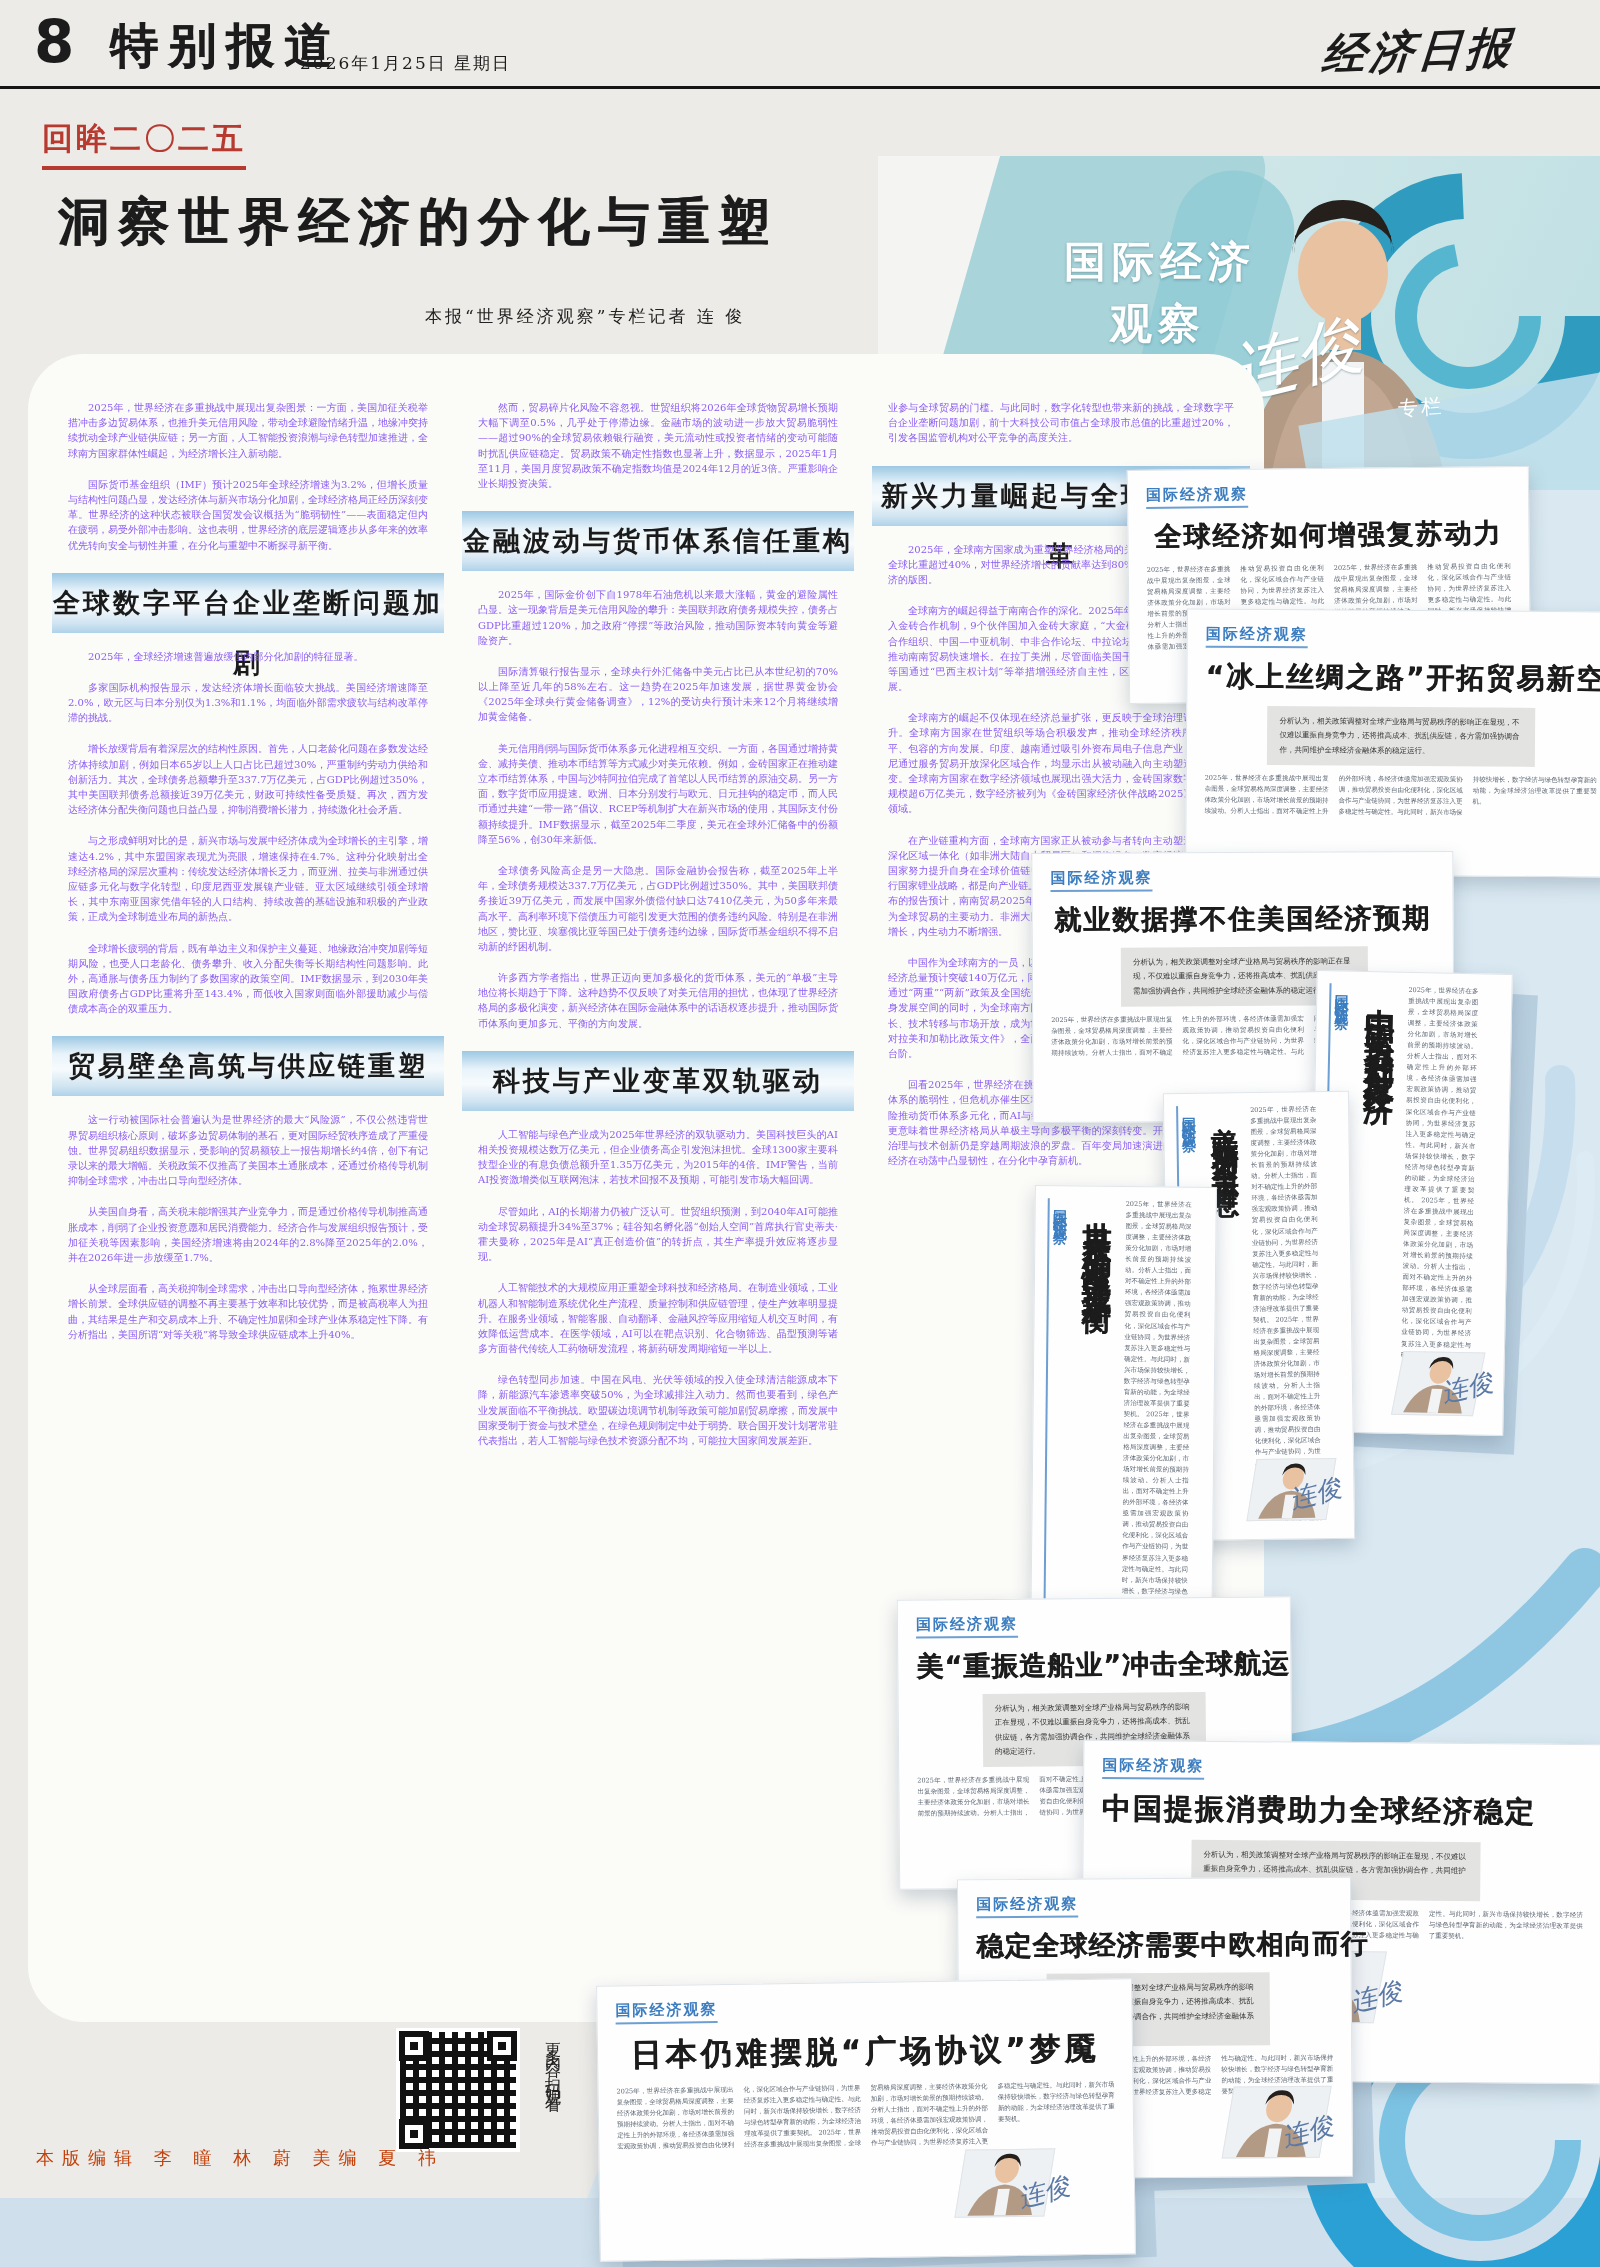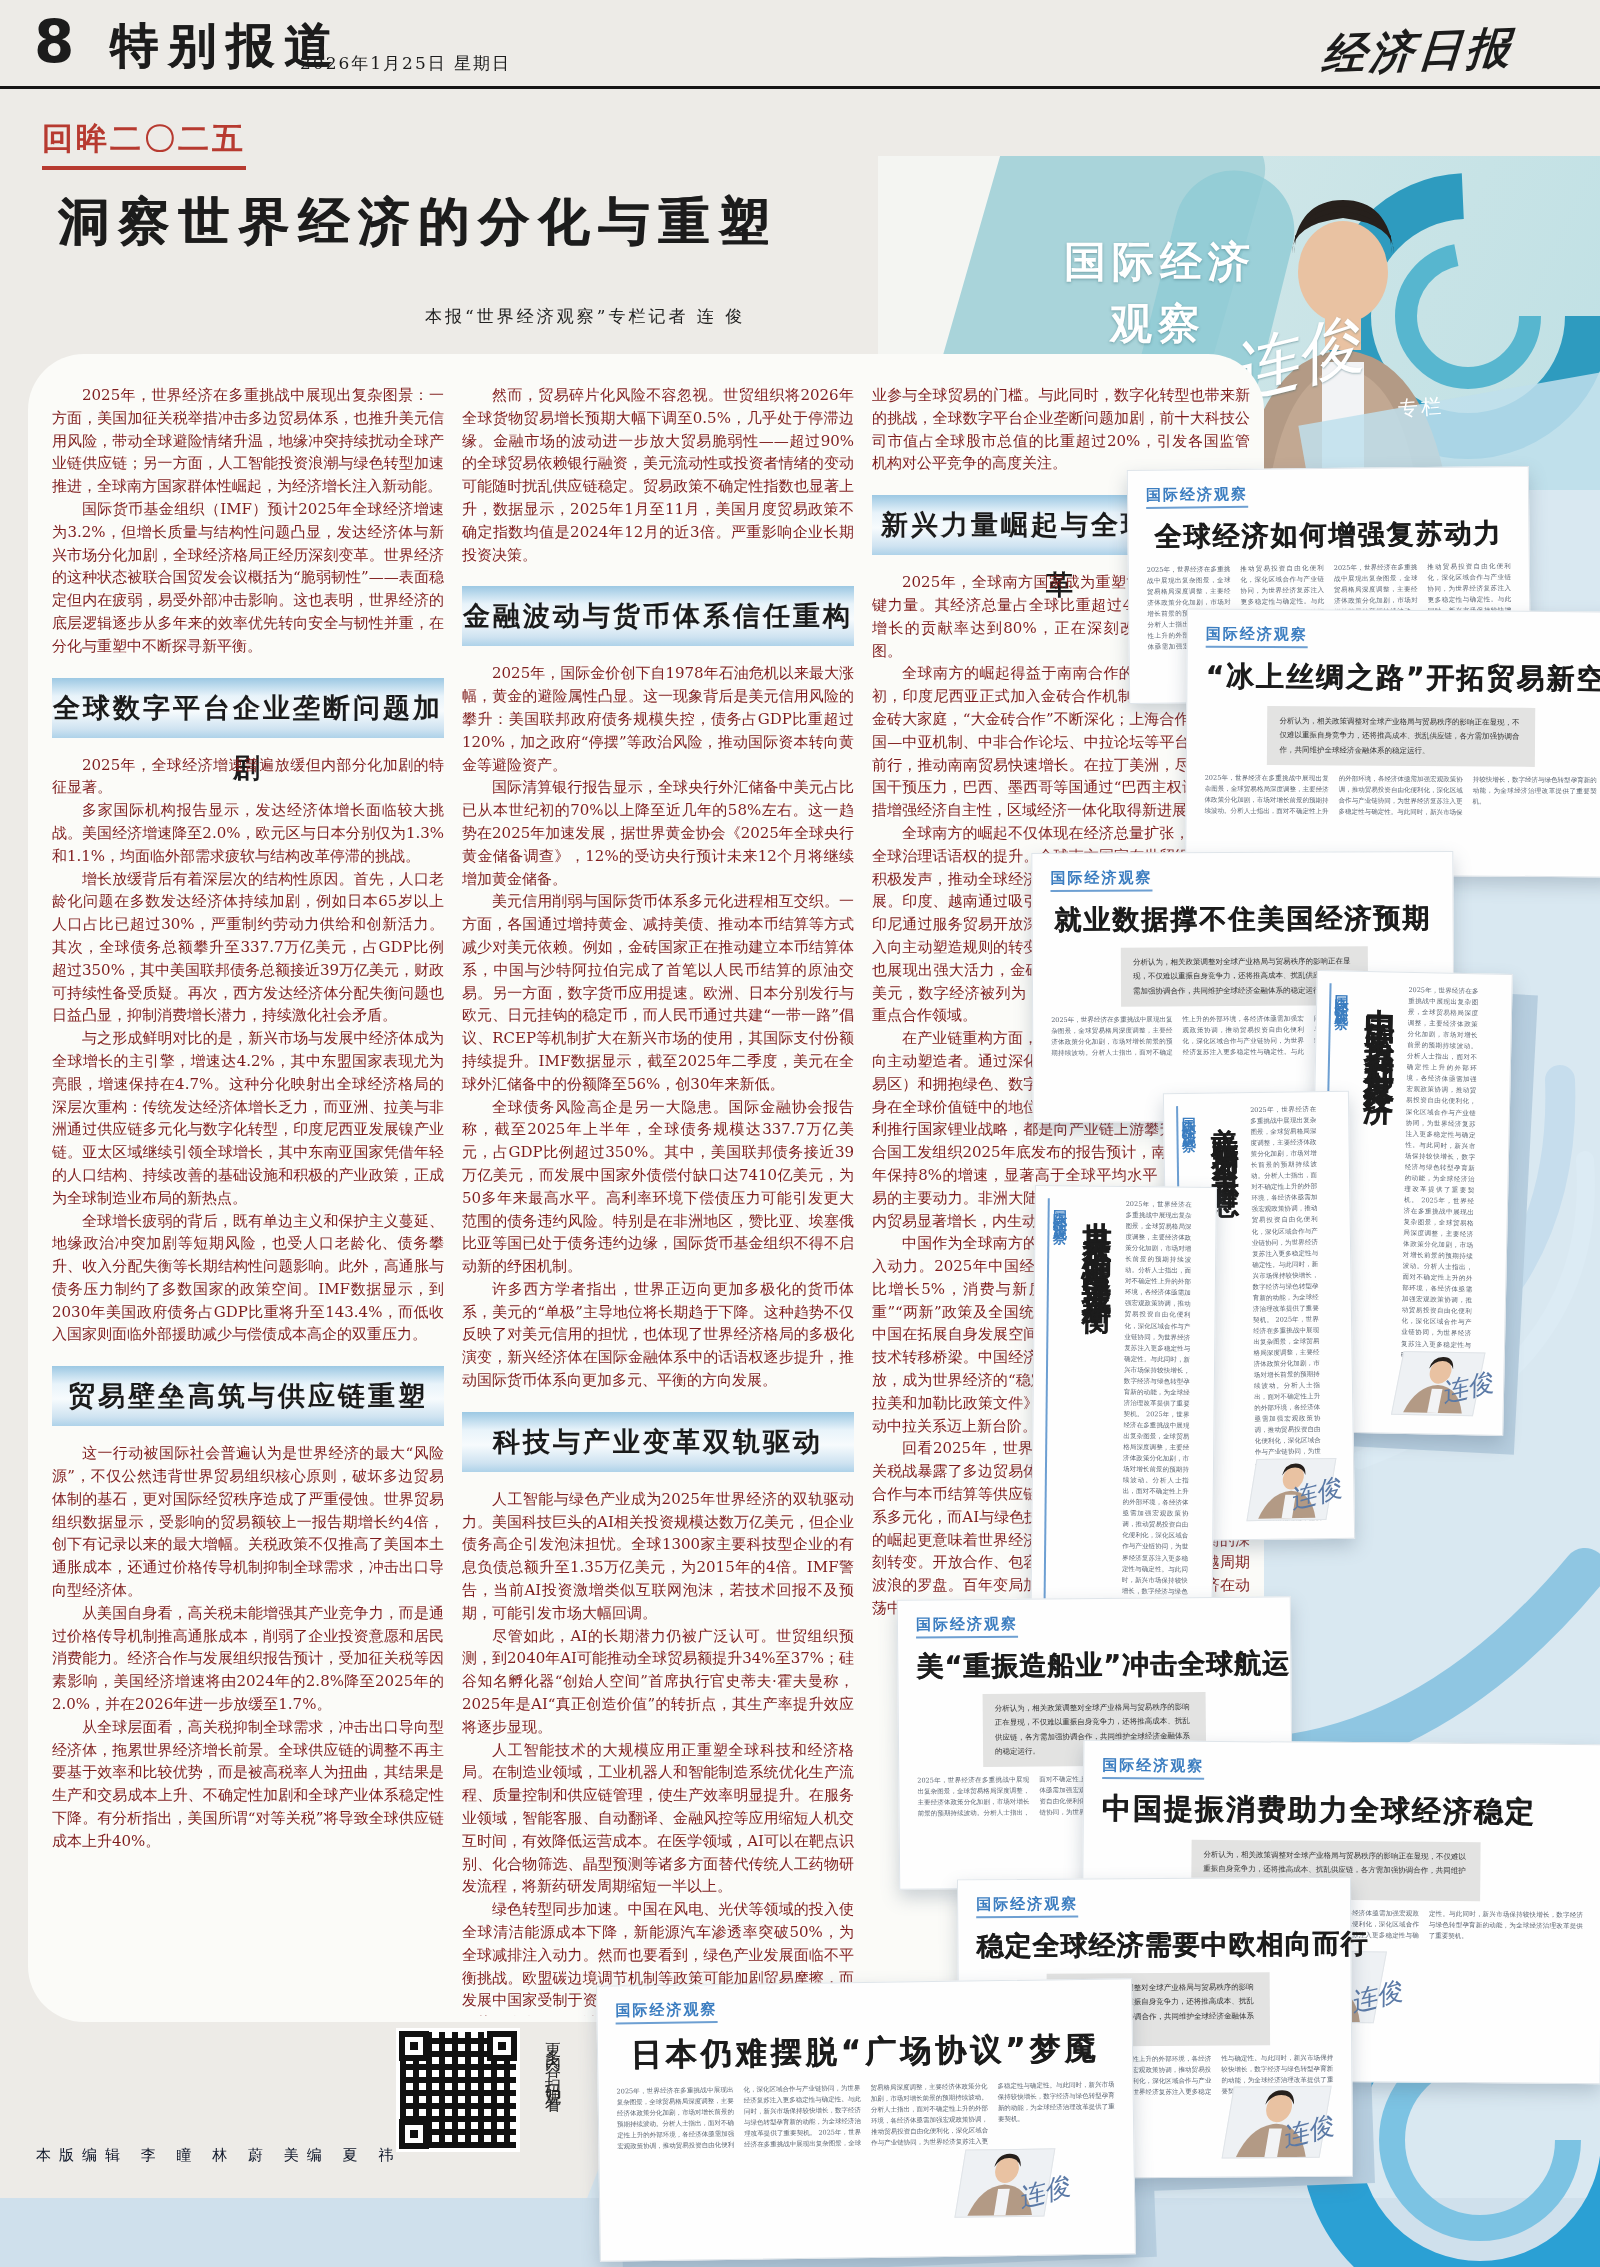--- a/index.html
+++ b/index.html
@@ -43,21 +43,21 @@
   .b-sign-sub{position:absolute;left:520px;top:238px;color:#fff;font-size:20px;letter-spacing:3px;
           transform:rotate(-4deg);}
 
   
   .panel{position:absolute;left:28px;top:354px;width:1236px;height:1668px;background:#fbfbf8;
          border-radius:56px;}
   .col{position:absolute;top:384px;overflow:hidden;}
   #col1{left:52px;width:392px;height:1592px;}
   #col2{left:462px;width:392px;height:1632px;}
   #col3{left:872px;width:378px;height:1612px;}
-  .bp{margin:0;text-indent:2em;text-align:justify;font-size:15px;line-height:1.52;color:#7f1d1d;}
+  .bp{margin:16px;text-indent:2em;text-align:justify;font-size:10px;line-height:1.52;color:#8b5cf6;}
   .bp.cont{text-indent:0;}
   .sec-head{height:60px;line-height:60px;text-align:center;margin:20px 0 16px;
        font-family:"DejaVu Sans",sans-serif;font-size:27px;font-weight:900;letter-spacing:3px;
        color:#1b1b1b;
        background:linear-gradient(180deg,#9cc8e3 0%,#e8f3fa 30%,#f7fbfd 55%,#cfe3f1 85%,#aed2e9 100%);}
 
   
   .pale-right{position:absolute;left:1236px;top:430px;width:364px;height:1837px;background:#d9e8f1;}
   .pale-wedge{position:absolute;left:560px;top:1900px;width:1040px;height:367px;background:#d9e8f1;
        clip-path:polygon(10% 28%,100% 0,100% 100%,0 100%);}
@@ -89,21 +89,21 @@
   
   .qr{position:absolute;left:396px;top:2028px;width:124px;height:124px;background:#fff;
       border:4px solid #fff;box-sizing:border-box;
       background-image:repeating-linear-gradient(0deg,#111 0 6px,transparent 6px 13px),
                        repeating-linear-gradient(90deg,#111 0 6px,#fff 6px 13px);}
   .qr .fp{position:absolute;width:30px;height:30px;background:#fff;border:6px solid #111;box-sizing:border-box;}
   .qr .fp::after{content:"";position:absolute;left:5px;top:5px;width:8px;height:8px;background:#111;}
   .fp.tl{left:-1px;top:-1px;} .fp.tr{right:-1px;top:-1px;} .fp.bl{left:-1px;bottom:-1px;}
   .qr-cap{position:absolute;left:542px;top:2030px;height:140px;writing-mode:vertical-rl;
       font-size:16px;letter-spacing:6px;color:#222;}
-  .editors{position:absolute;left:36px;top:2146px;font-size:15px;letter-spacing:8px;color:#0f172a;}
+  .editors{position:absolute;left:36px;top:2146px;font-size:18px;letter-spacing:8px;color:#c2410c;}
 </style>
 </head>
 <body>
 
 <div id="page">
 
   <div class="hdr-num">8</div>
   <div class="hdr-section">特别报道</div>
   <div class="hdr-date">2026年1月25日  星期日</div>
   <div class="masthead">经济日报</div>

